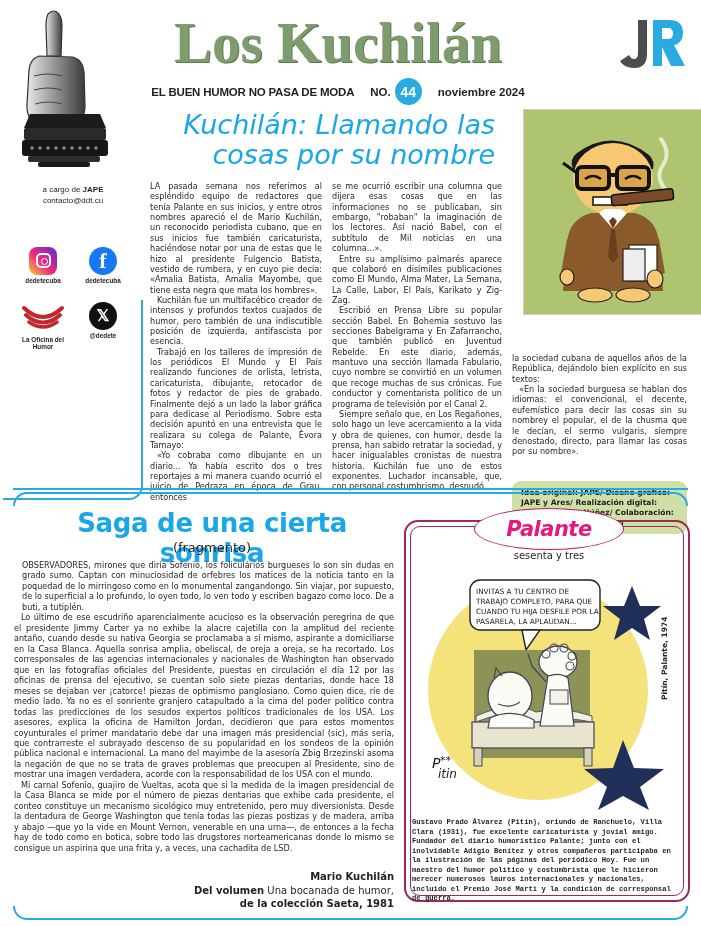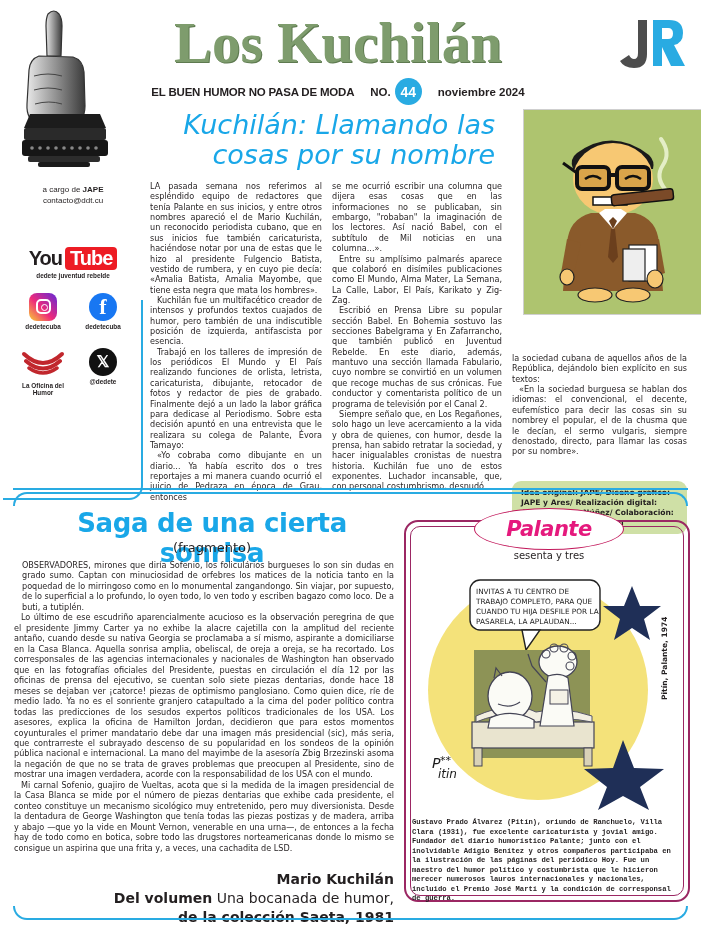--- a/index.html
+++ b/index.html
@@ -180,21 +180,21 @@
     position:absolute; left:14px; top:560px;
     width:380px; font-size:8.1px; line-height:1.295;
     text-align:justify; color:#231f20;
     font-family:"DejaVu Sans", sans-serif;
   }
   .body2 p { margin:0; text-indent:7px; }
   .body2 p.first { text-indent:0;margin-left:8px; }
 
   .attrib {
     position:absolute; left:14px; top:870px; width:380px;
-    text-align:right; font-size:14px; line-height:1.35;
+    text-align:right; font-size:10px; line-height:1.35;
     font-family:"DejaVu Sans", sans-serif;
   }
   .attrib b { font-weight:700; }
 
   
   .cartoon-panel {
     position:absolute; left:404px; top:520px;
     width:286px; height:382px;
     border:2px solid #9b2763;
     border-radius:14px;
@@ -311,27 +311,20 @@
   </svg>
 </div>
 
 <div class="sidebar">
   <div class="byline">
     <span>a cargo de </span><b>JAPE</b>
     <div>contacto@ddt.cu</div>
   </div>
 
   <div class="social">
-    <div>
-      <div class="yt-logo">
-        <span class="yt-you">You</span>
-        <span class="yt-tube">Tube</span>
-      </div>
-      <div class="soc-label">dedete juventud rebelde</div>
-    </div>
 
     <div class="soc-row">
       <div class="soc-item">
         <div class="ig-icon">
             <div class="ig-inner"></div>
           </div>
         <div class="soc-label">dedetecuba</div>
       </div>
       <div class="soc-item">
         <div class="fb-icon">f</div>

